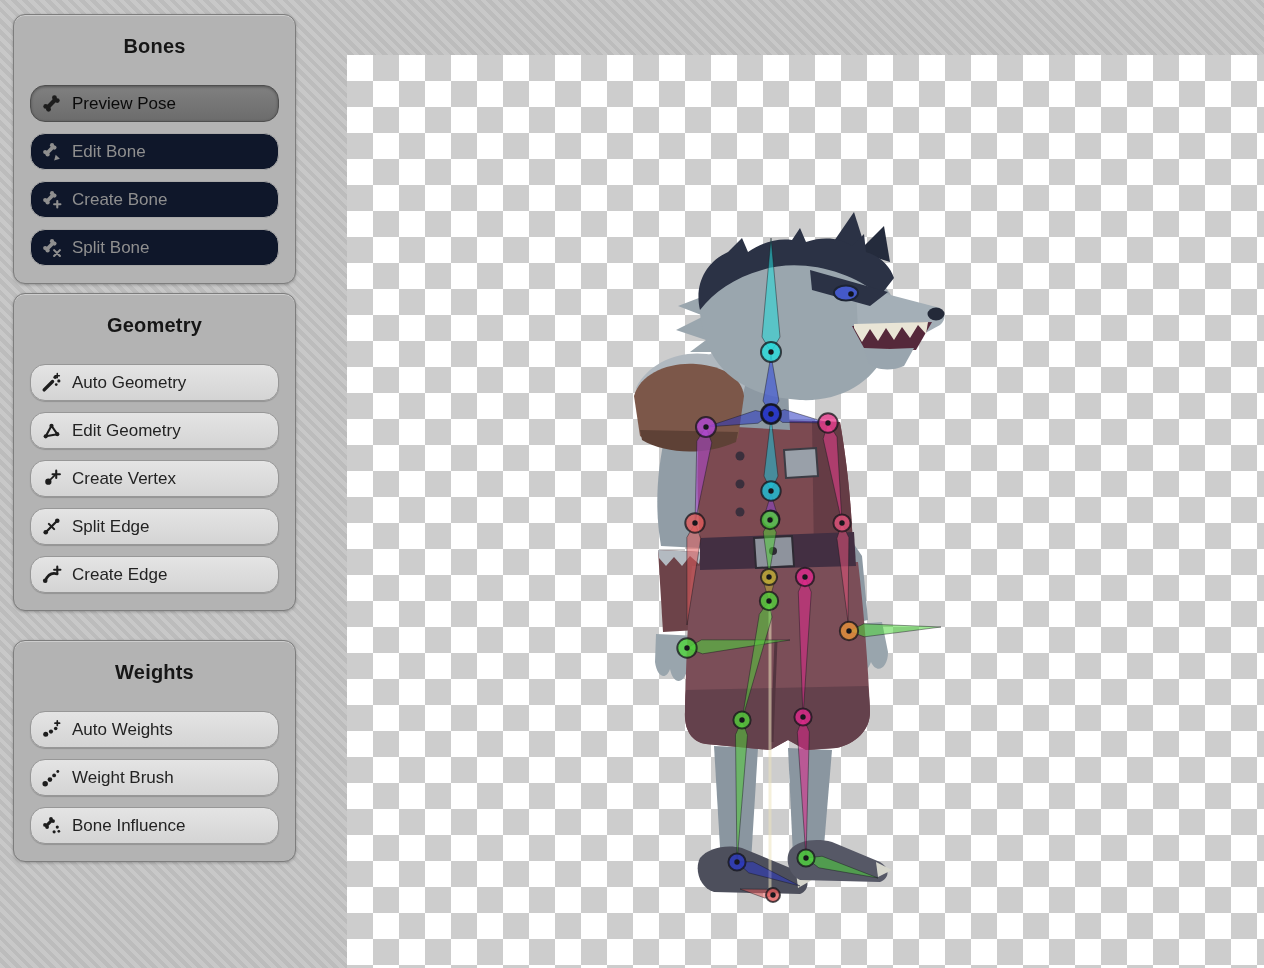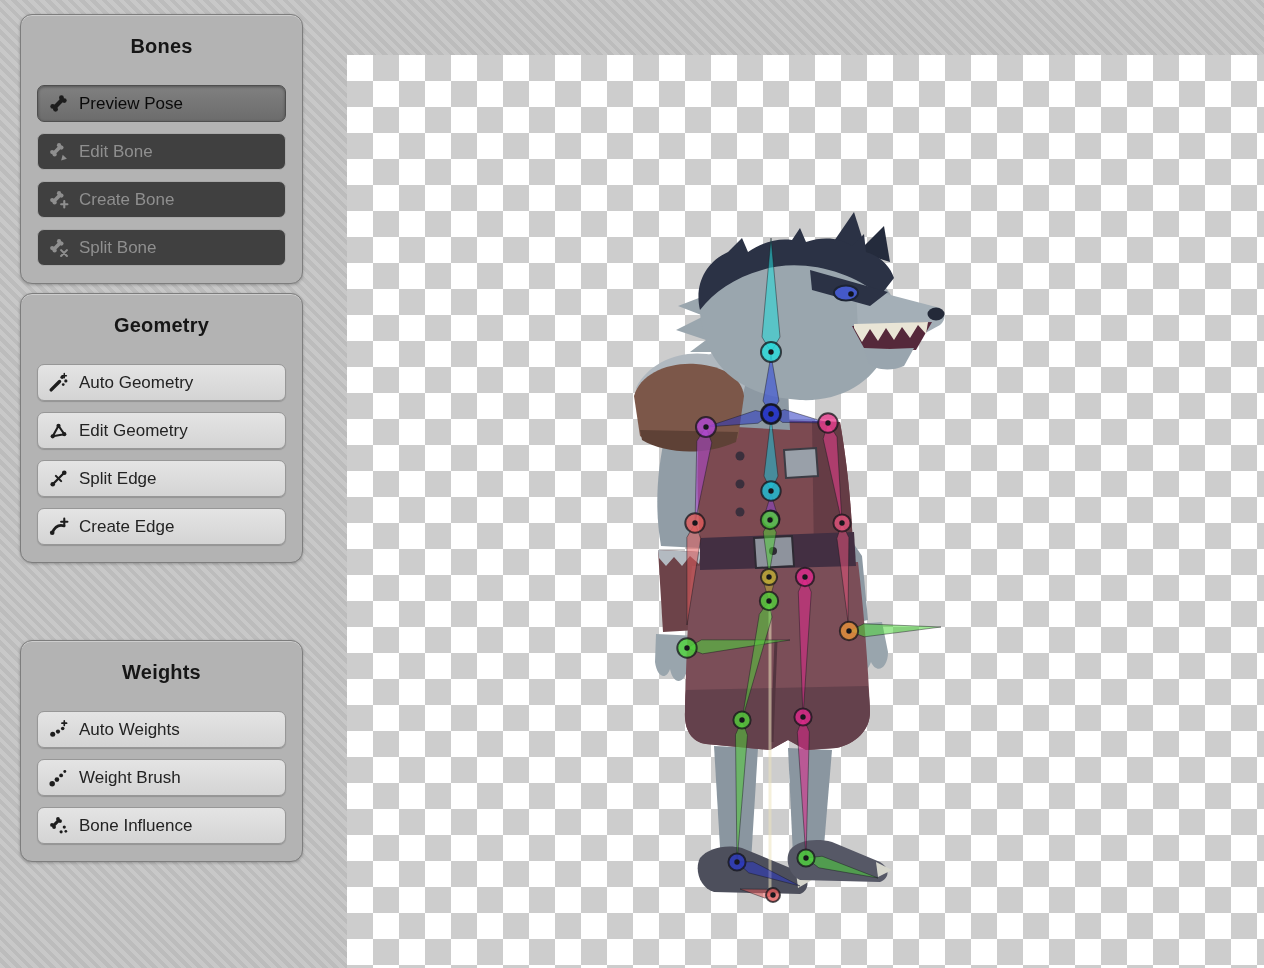--- a/index.html
+++ b/index.html
@@ -13,50 +13,50 @@
     position:absolute;left:347px;top:55px;width:917px;height:913px;
     background-color:#ffffff;
     background-image:
       linear-gradient(45deg,#cdcdcd 25%,transparent 25% 75%,#cdcdcd 75%),
       linear-gradient(45deg,#cdcdcd 25%,transparent 25% 75%,#cdcdcd 75%);
     background-size:52px 52px;
     background-position:0 0,26px 26px;
   }
   .canvas svg{position:absolute;left:0;top:0;}
   .panel{
-    position:absolute;left:20px;width:283px;
+    position:absolute;left:13px;width:283px;
     background:#b3b3b3;
     border:1px solid #7d7d7d;border-radius:12px;
     box-shadow:inset 0 1px 0 rgba(255,255,255,.35), 0 1px 3px rgba(0,0,0,.25);
     padding-bottom:6px;box-sizing:border-box;
   }
   .panel-bones{top:14px;}
   .panel-geometry{top:293px;}
   .panel-weights{top:620px;margin-top:20px;}
   .panel h2{
     margin:18px 0 26px;text-align:center;
     font-size:20px;line-height:26px;font-weight:700;color:#161616;letter-spacing:.2px;
   }
   .btn{
     display:flex;align-items:center;gap:10px;
     width:249px;height:37px;margin:0 auto 11px;padding:0 10px;box-sizing:border-box;
     background:linear-gradient(#e4e4e4,#d4d4d4);
-    border:1px solid #979797;border-radius:7px;
+    border:1px solid #979797;border-radius:15px;
     font-size:17px;color:#232323;cursor:pointer;
     box-shadow:0 1px 1px rgba(0,0,0,.18);
     white-space:nowrap;
   }
   .btn .ic{width:21px;height:21px;flex:0 0 21px;color:#1d1d1d;}
   .btn.state-active{
     background:linear-gradient(#808080,#6c6c6c);
     border-color:#4e4e4e;color:#0a0a0a;
     box-shadow:inset 0 1px 3px rgba(0,0,0,.35);
   }
   .btn.state-disabled{
-    background:#404040;border-color:#a9a9a9;color:#8f8f8f;box-shadow:none;cursor:default;
+    background:#0f172a;border-color:#a9a9a9;color:#8f8f8f;box-shadow:none;cursor:default;
   }
   .btn.state-disabled .ic{color:#8f8f8f;}
   .ic path{stroke-linecap:round;stroke-linejoin:round;}
 </style>
 </head>
 <body>
 
 <div class="canvas">
   <svg width="917" height="913" viewBox="347 55 917 913">
 
@@ -252,20 +252,28 @@
   <div class="btn state-normal">
     <svg class="ic" viewBox="0 0 20 20">
       <path d="M4.5 15.5 L10 5.5 L15.5 13.5 Z" fill="none" stroke="currentColor" stroke-width="2"></path>
       <circle cx="4.5" cy="15.5" r="2" fill="currentColor"></circle>
         <circle cx="10" cy="5.5" r="2" fill="currentColor"></circle>
       <circle cx="15.5" cy="13.5" r="2" fill="currentColor"></circle>
     </svg>
     <span>Edit Geometry</span>
   </div>
 
+  <div class="btn state-normal">
+    <svg class="ic" viewBox="0 0 20 20">
+      <circle cx="7" cy="13" r="3" fill="currentColor"></circle>
+      <path d="M7 13 L13 7" stroke="currentColor" stroke-width="1.6" fill="none"></path>
+      <path d="M14.5 2.5 v7 M11 6 h7" stroke="currentColor" stroke-width="2" fill="none"></path>
+    </svg>
+    <span>Create Vertex</span>
+  </div>
 
   <div class="btn state-normal">
     <svg class="ic" viewBox="0 0 20 20">
       <path d="M5.5 14.5 L14.5 5.5" stroke="currentColor" stroke-width="2.2" fill="none"></path>
       <circle cx="4.5" cy="15.5" r="2.2" fill="currentColor"></circle>
         <circle cx="15.5" cy="4.5" r="2.2" fill="currentColor"></circle>
       <path d="M7.5 7.5 L12.5 12.5" stroke="currentColor" stroke-width="2" fill="none"></path>
     </svg>
     <span>Split Edge</span>
   </div>

